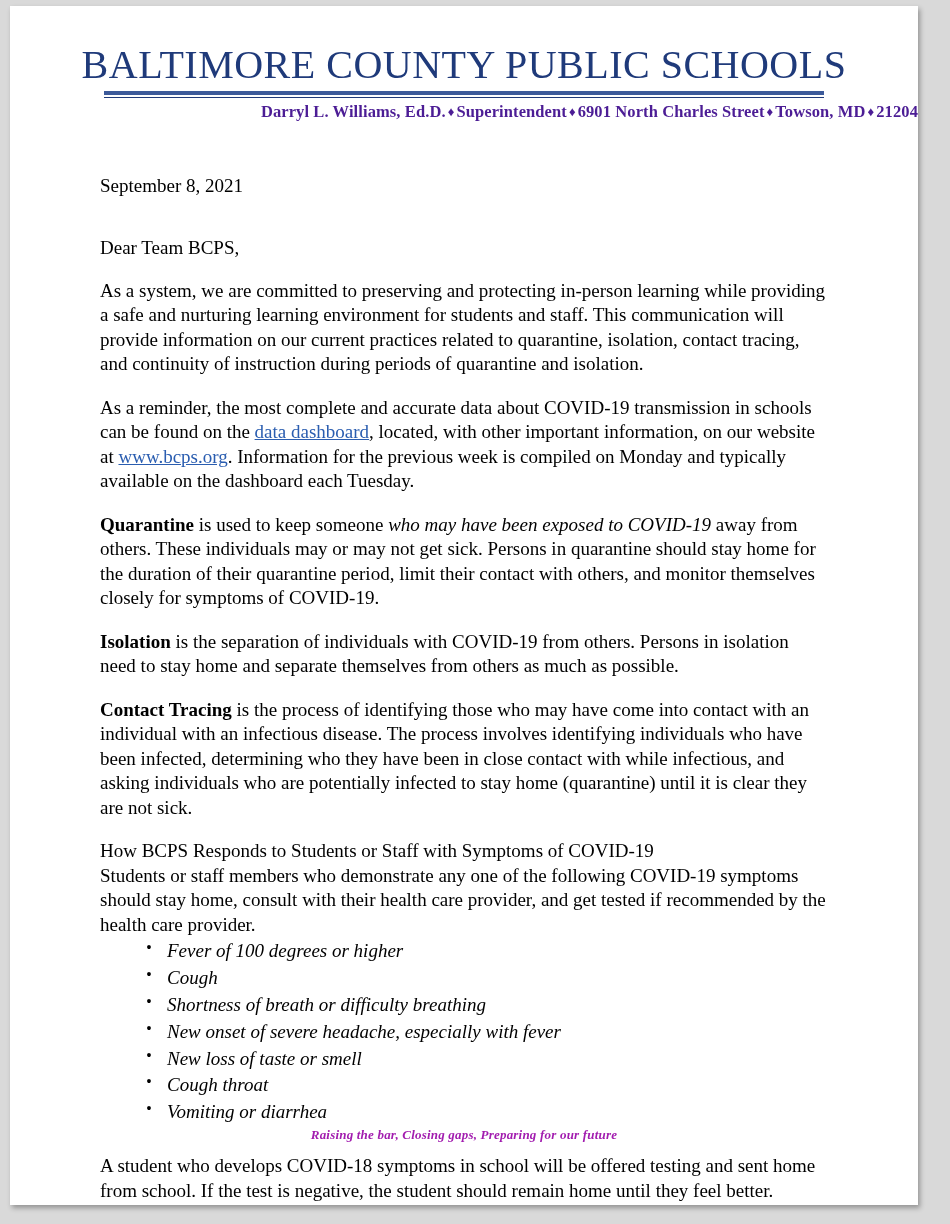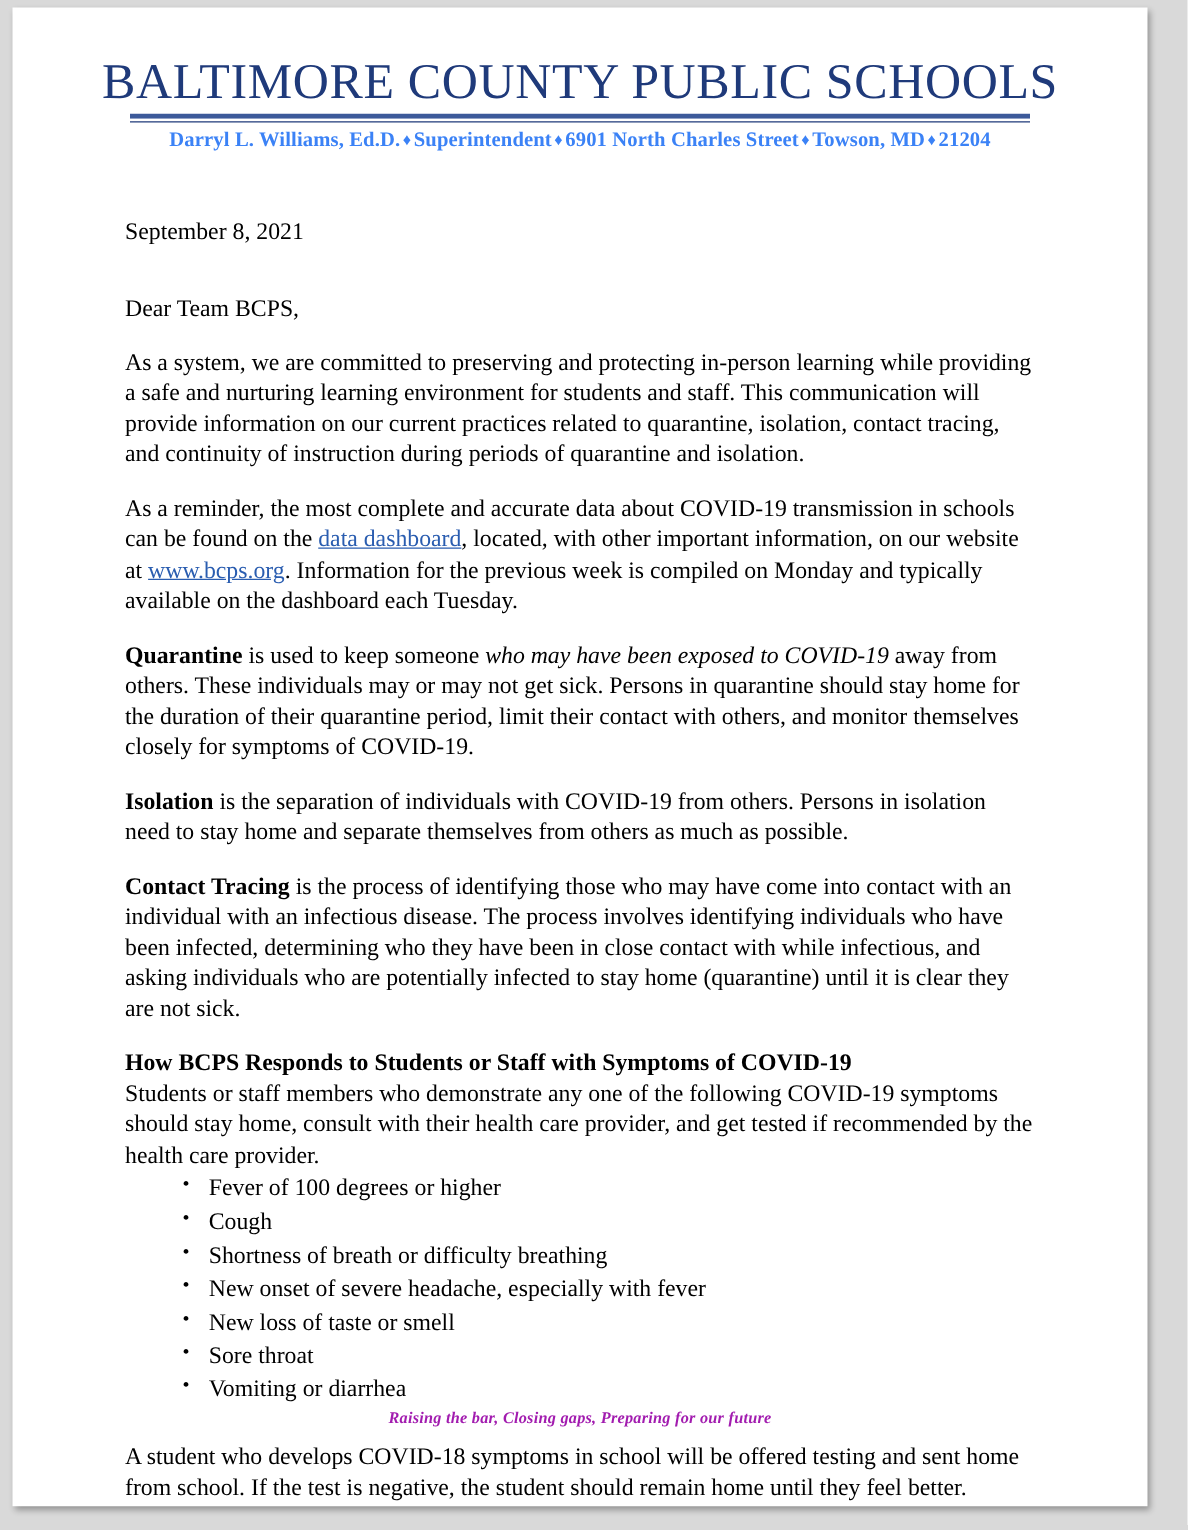--- a/index.html
+++ b/index.html
@@ -52,26 +52,27 @@
   }
   .lh-rule-gap {
     height: 2px;
     background: #ffffff;
   }
   .lh-rule-thin {
     height: 1px;
     background: #1f3a7a;
   }
   .lh-sub {
-    color: #3b82f6;
+    color: #4c1d95;
     font-size: 16.5px;
     font-weight: bold;
     margin: 4px 0 0 0;
     white-space: nowrap;
     letter-spacing: 0.1px;
+    text-align: right;
   }
   .lh-sub .dia {
     font-size: 13px;
     vertical-align: 1px;
     padding: 0 2px;
   }
 
   
   .body-area {
     margin: 0;
@@ -101,29 +102,30 @@
     margin-top: 0;
   }
   .b { font-weight: bold; }
   .i { font-style: italic; }
   a.doclink {
     color: #2a5db0;
     text-decoration: underline;
   }
   h3.section-head {
     font-size: 19px;
-    font-weight: bold;
+    font-weight: normal;
     color: #000;
     margin: 19px 0 0 0;
     line-height: 1.29;
   }
   ul.symptoms {
     margin: 1px 0 0 0;
     padding: 0 0 0 46px;
     list-style: none;
+    font-style: italic;
   }
   ul.symptoms li {
     font-size: 19px;
     color: #000;
     line-height: 1.415;
     position: relative;
     padding-left: 21px;
   }
   ul.symptoms li:before {
     content: "\2022";
@@ -190,21 +192,21 @@
     <h3 class="section-head">How BCPS Responds to Students or Staff with Symptoms of COVID-19</h3>
 
     <p class="para tight">Students or staff members who demonstrate any one of the following COVID-19 symptoms should stay home, consult with their health care provider, and get tested if recommended by the health care provider.</p>
 
     <ul class="symptoms">
       <li>Fever of 100 degrees or higher</li>
       <li>Cough</li>
       <li>Shortness of breath or difficulty breathing</li>
       <li>New onset of severe headache, especially with fever</li>
       <li>New loss of taste or smell</li>
-      <li>Sore throat</li>
+      <li>Cough throat</li>
       <li>Vomiting or diarrhea</li>
     </ul>
 
     <p class="para closing">A student who develops COVID-18 symptoms in school will be offered testing and sent home from school.  If the test is negative, the student should remain home until they feel better. Students who are not tested and/or students who require PCR testing will be required to remain home from school</p>
   </div>
 
   <div class="footer">
     <span class="tagline">Raising the bar, Closing gaps, Preparing for our future</span>
   </div>
 

